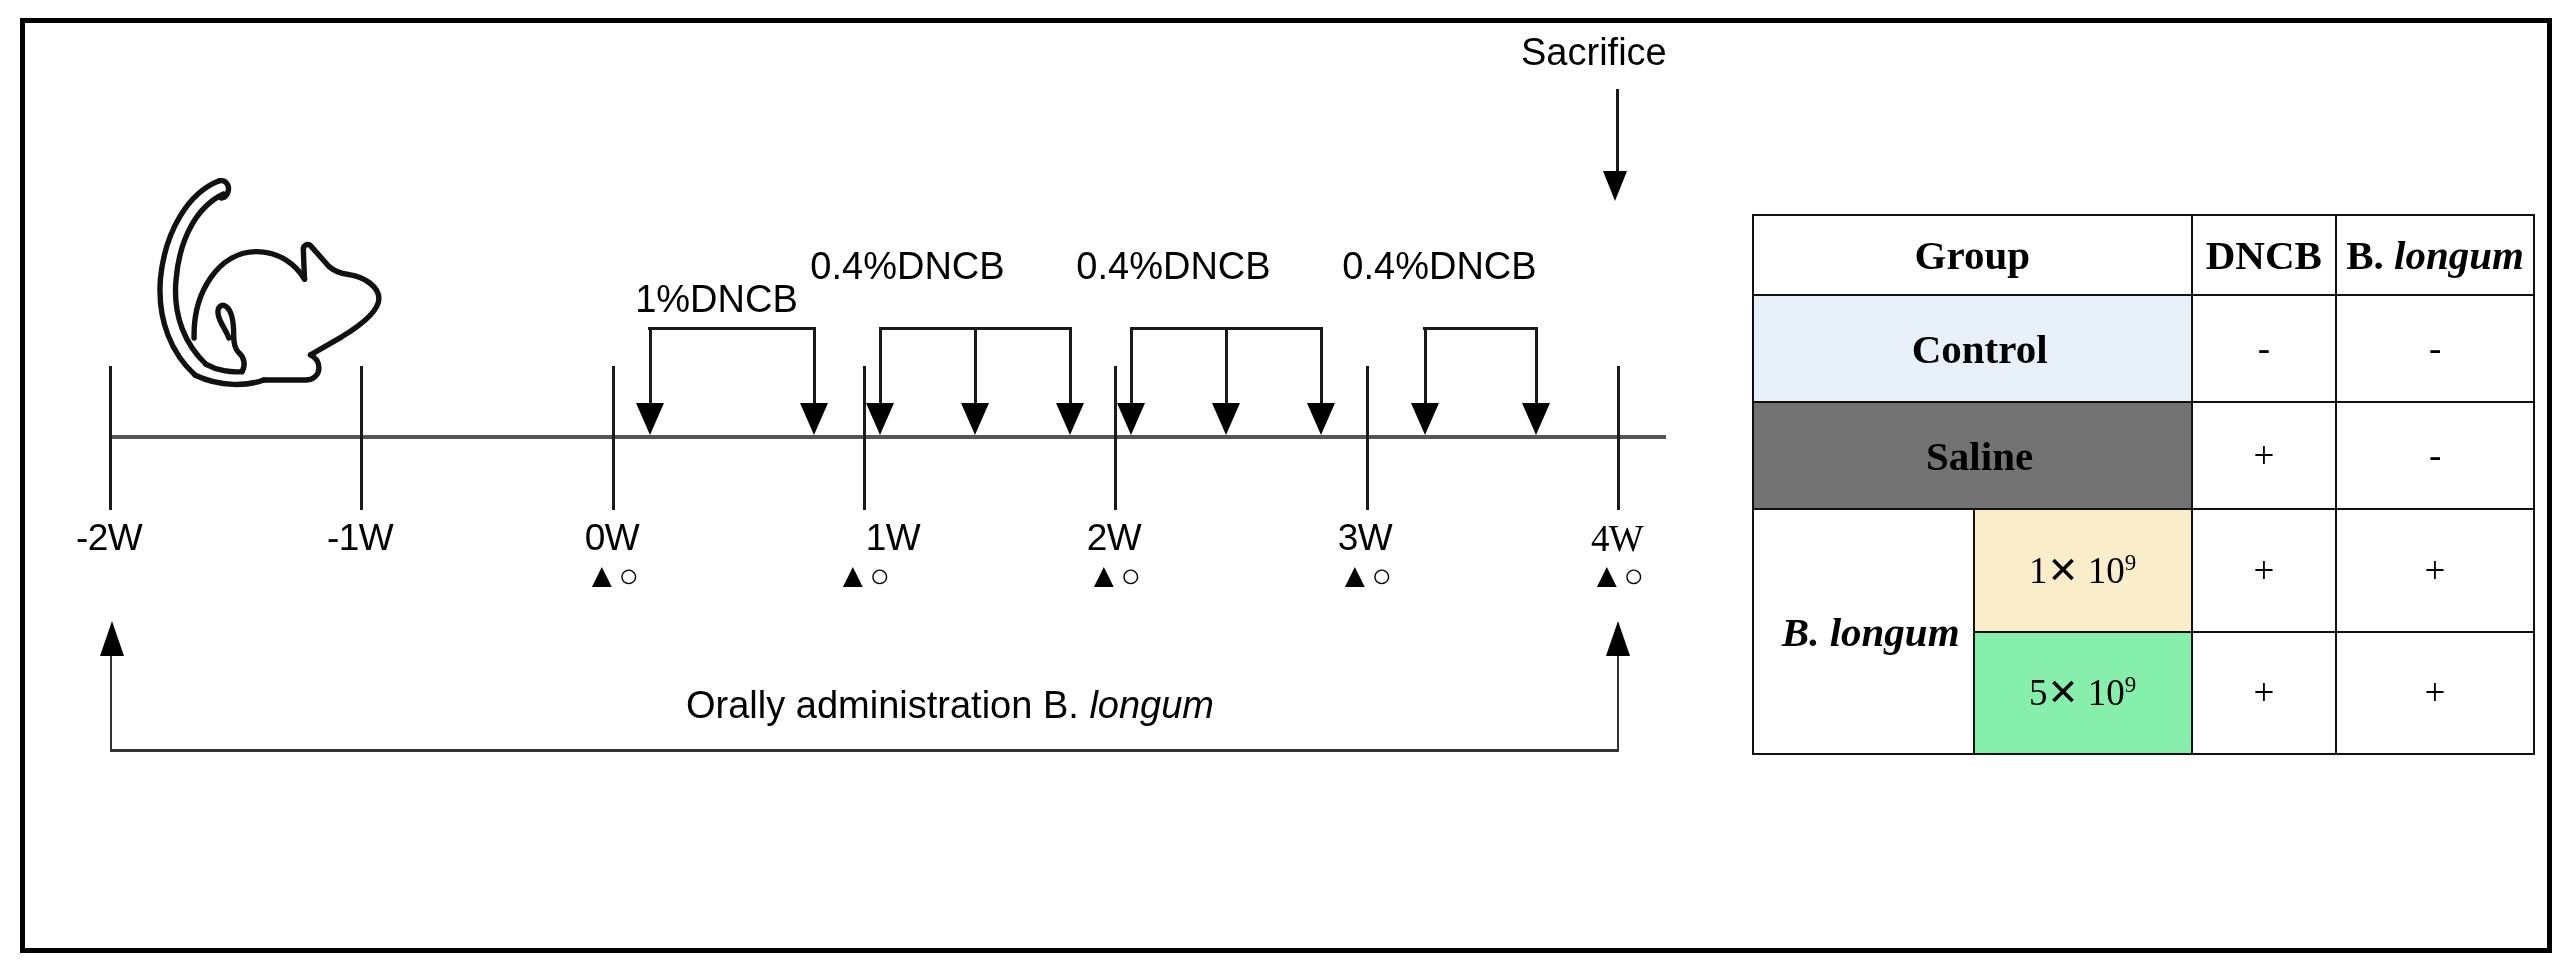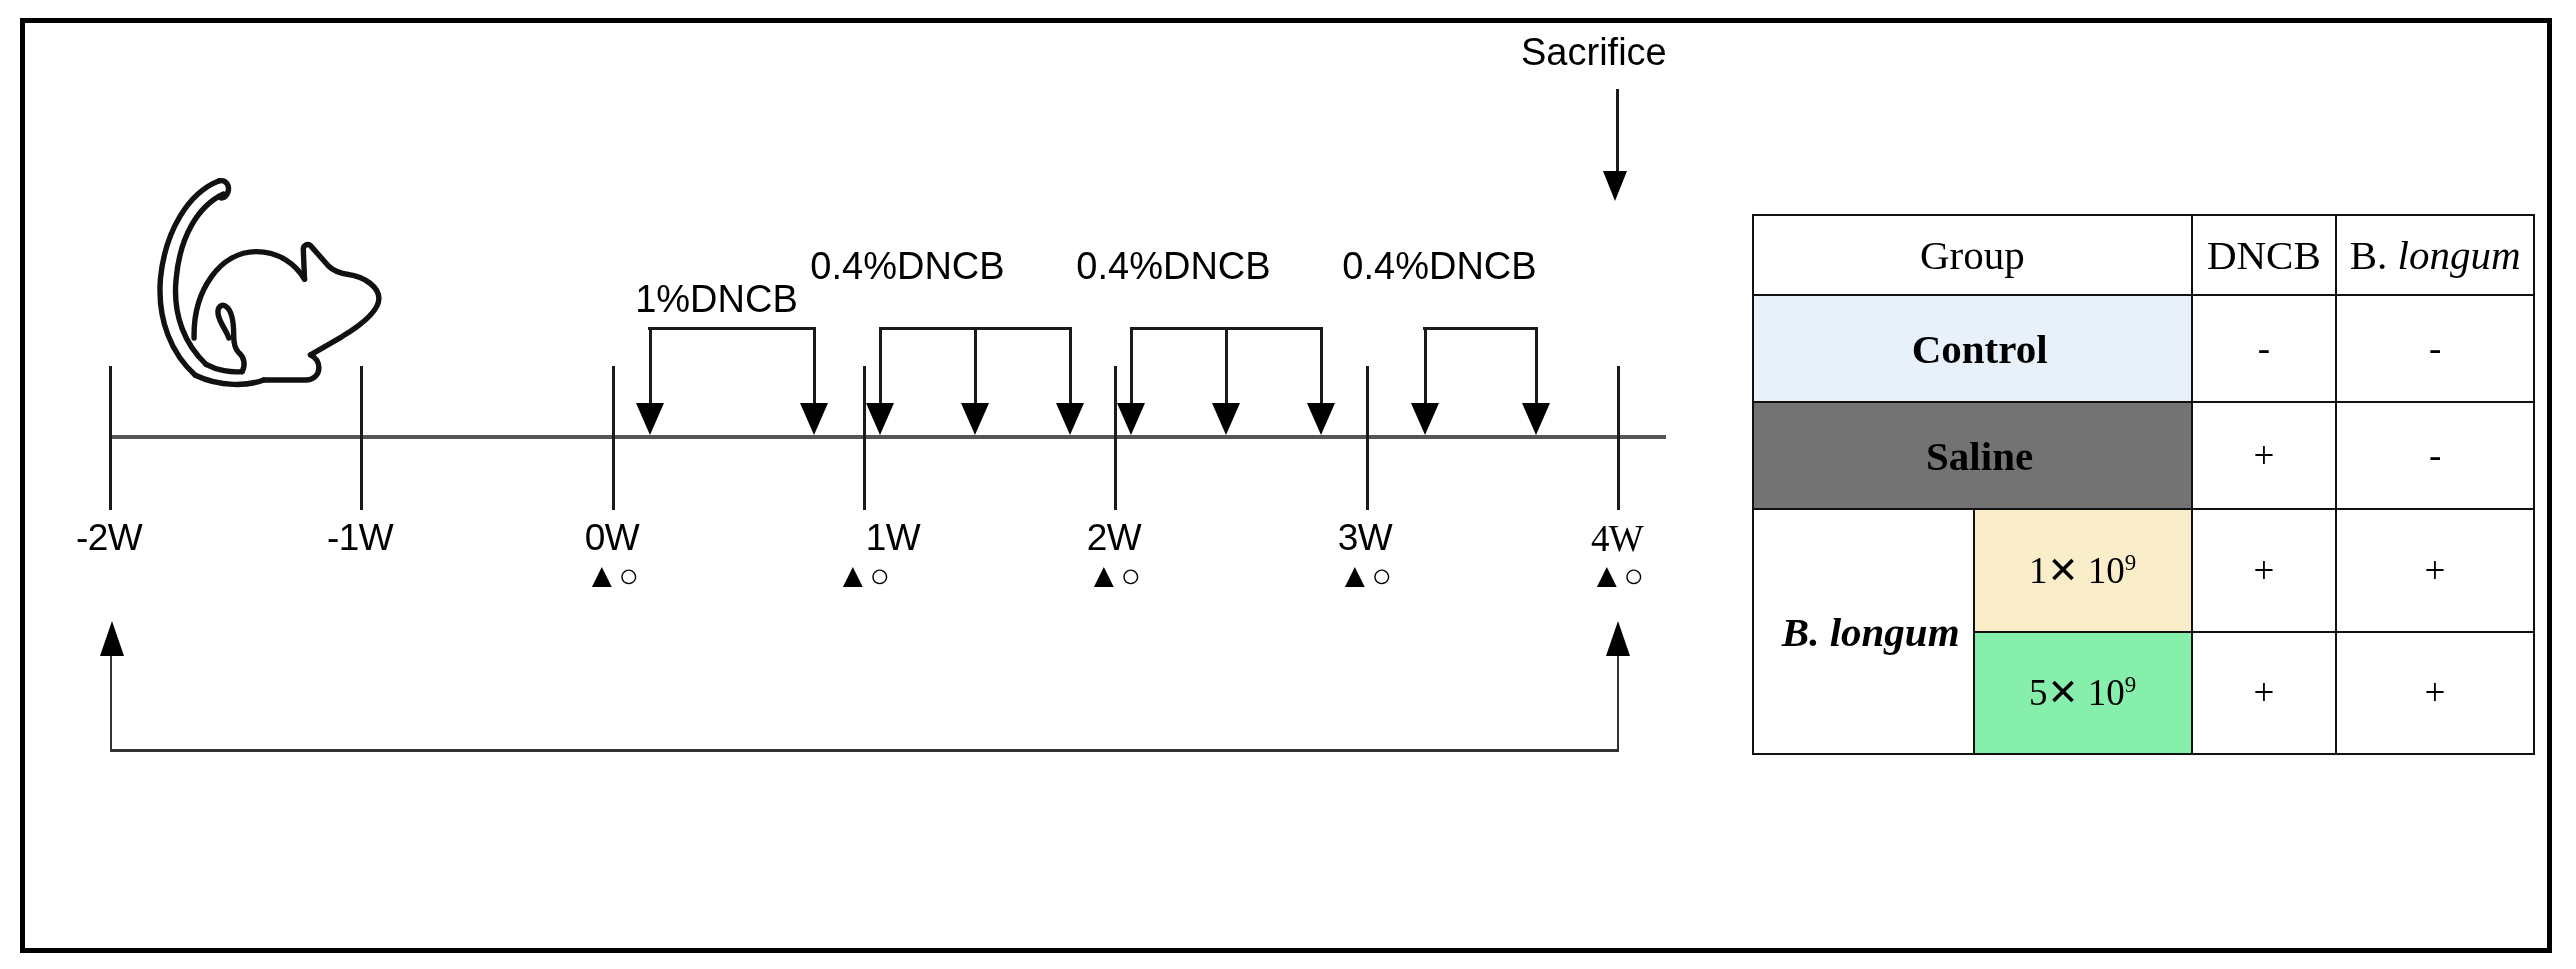--- a/index.html
+++ b/index.html
@@ -51,21 +51,21 @@
   #legend .lrow{white-space:nowrap;}
   #legend .gl{display:inline-block;width:31px;}
 
   
   #mouse-icon{position:absolute;left:105px;top:141px;width:259px;height:252px;}
 
   
   #group-table{position:absolute;left:1727px;top:191px;width:783px;height:541px;
       border-collapse:collapse;font-family:"Liberation Serif",serif;}
   #group-table td{border:2.4px solid #111;text-align:center;vertical-align:middle;background:#fff;}
-  .th-cell{font-weight:normal;font-size:41px;height:76px;}
+  .th-cell{font-weight:bold;font-size:41px;height:76px;}
   .grp-name{font-weight:bold;font-size:41px;text-align:left;padding-left:15.6px;height:103px;}
   .dose-cell{font-size:37px;font-family:"Liberation Serif",serif;}
   .sign{font-size:37px;font-family:"Liberation Serif",serif;}
   .blong-row-label{font-weight:bold;font-size:41px;font-style:italic;text-align:left;padding-left:15.6px;}
   sup{font-size:0.62em;vertical-align:super;}
 </style>
 </head>
 <body>
 
 <div id="figure">
@@ -172,20 +172,21 @@
         <div class="head" style="top:82px;"></div>
       </div>
 
       <div id="oral-group">
         <div class="hbar" style="left:85px; top:726px; width:1509px;"></div>
         <div class="vleg" style="left:85px; top:630px; height:97px;"></div>
         <div class="vleg" style="left:1592px; top:630px; height:97px;"></div>
         <div class="uhead" style="left:75px; top:598px;"></div>
         <div class="uhead" style="left:1581px; top:598px;"></div>
       </div>
+      <div id="oral-label" style="left:661px; top:661px;"><span>Orally administration B. </span><span class="ital">longum</span></div>
 
 
     </div>
 
     <table id="group-table">
       <tbody>
         <tr>
           <td colspan="2" class="th-cell">Group</td>
           <td class="th-cell" style="width:126px;">DNCB</td>
           <td class="th-cell" style="width:174px;"><span>B. </span><span class="ital">longum</span></td>

